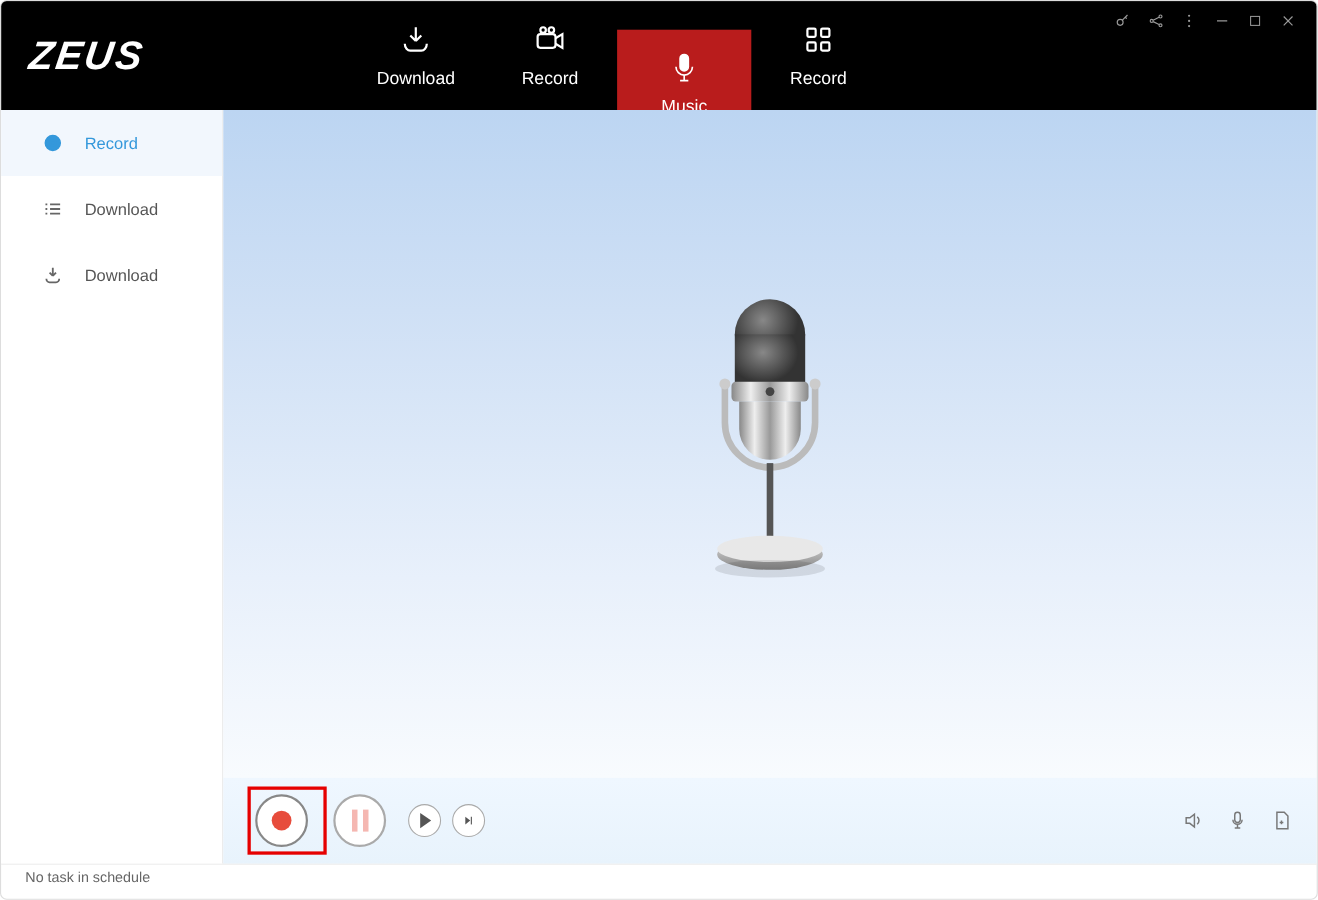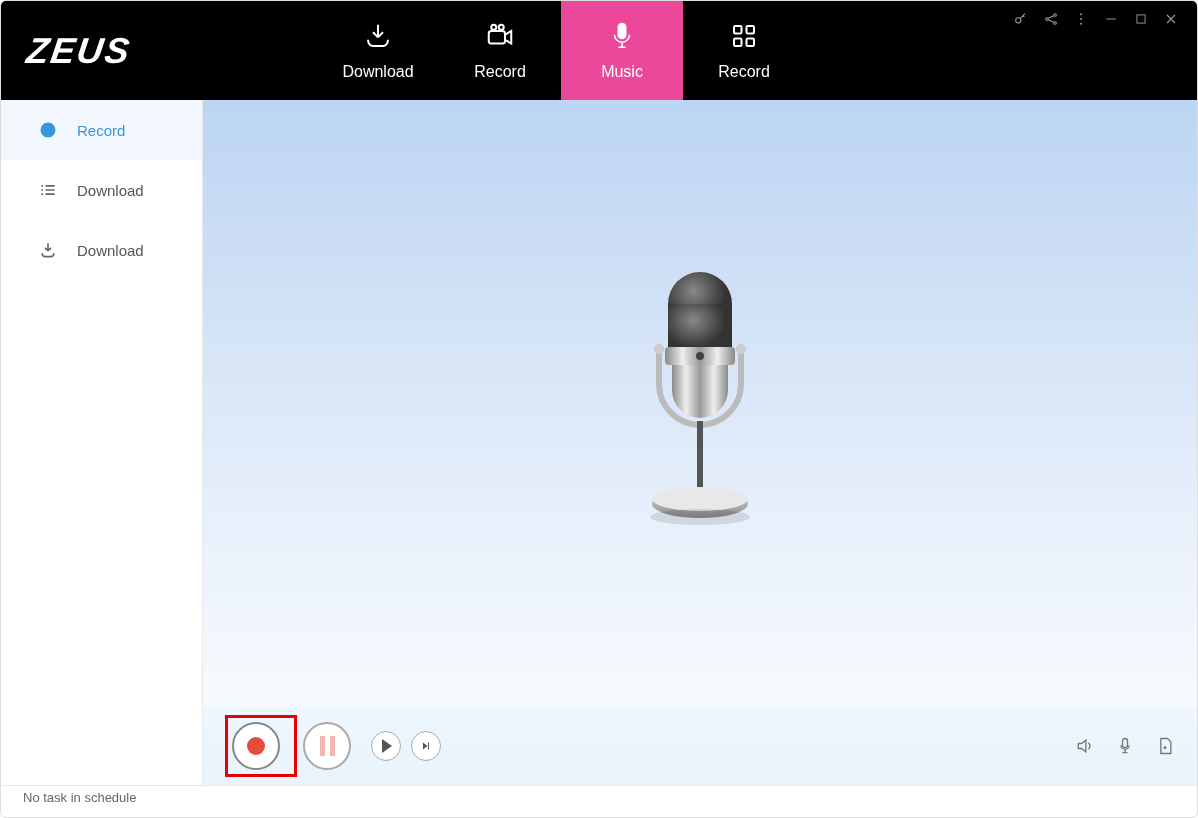--- a/index.html
+++ b/index.html
@@ -3,21 +3,21 @@
 <meta charset="utf-8">
 <style>
 * { box-sizing: border-box; margin: 0; padding: 0; font-family: Arial, sans-serif; }
 body { width: 1198px; height: 818px; background: #fff; overflow: hidden; border: 1px solid #ddd; border-radius: 6px; position: relative; }
 
 
 .header { height: 99px; background: #000; display: flex; align-items: center; position: relative; }
 .logo { color: #fff; font-size: 36px; font-weight: 900; font-style: italic; letter-spacing: 2px; padding: 0 26px; font-family: Impact, 'Arial Black', sans-serif; transform: skewX(-8deg); }
 .nav { display: flex; height: 100%; margin-left: 160px; }
 .nav-item { width: 122px; height: 100%; display: flex; flex-direction: column; align-items: center; justify-content: center; gap: 12px; cursor: pointer; color: #fff; }
-.nav-item.active { background: #ec4899; }
+.nav-item.active { background: #b91c1c; margin-top: 26px; }
 .nav-icon { width: 34px; height: 30px; display: flex; align-items: center; justify-content: center; }
 .nav-label { font-size: 16px; }
 
 
 .window-controls { position: absolute; top: 10px; right: 18px; display: flex; gap: 14px; align-items: center; }
 .wc-btn { width: 16px; height: 16px; cursor: pointer; color: #888; display: flex; align-items: center; justify-content: center; }
 
 
 .main { display: flex; height: calc(100% - 99px - 32px); }
 .sidebar { width: 202px; background: #fff; border-right: 1px solid #e8e8e8; }

